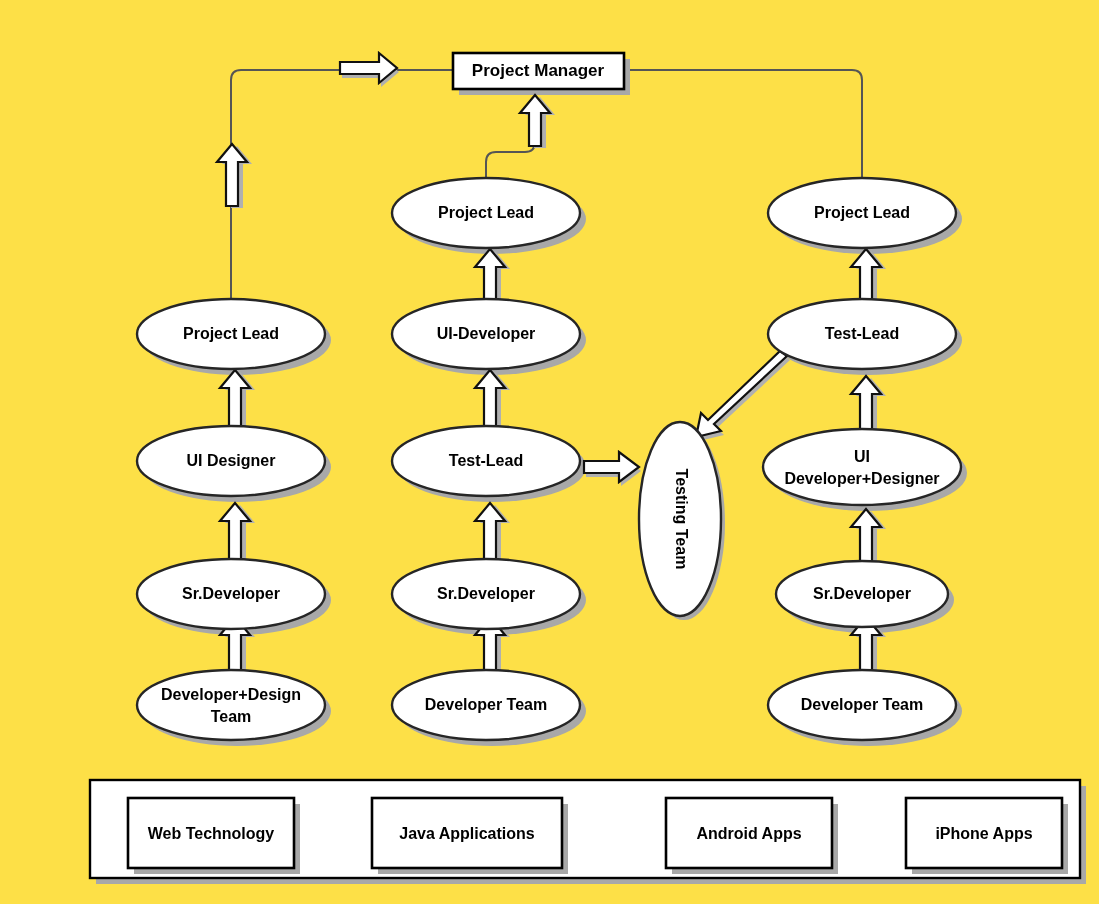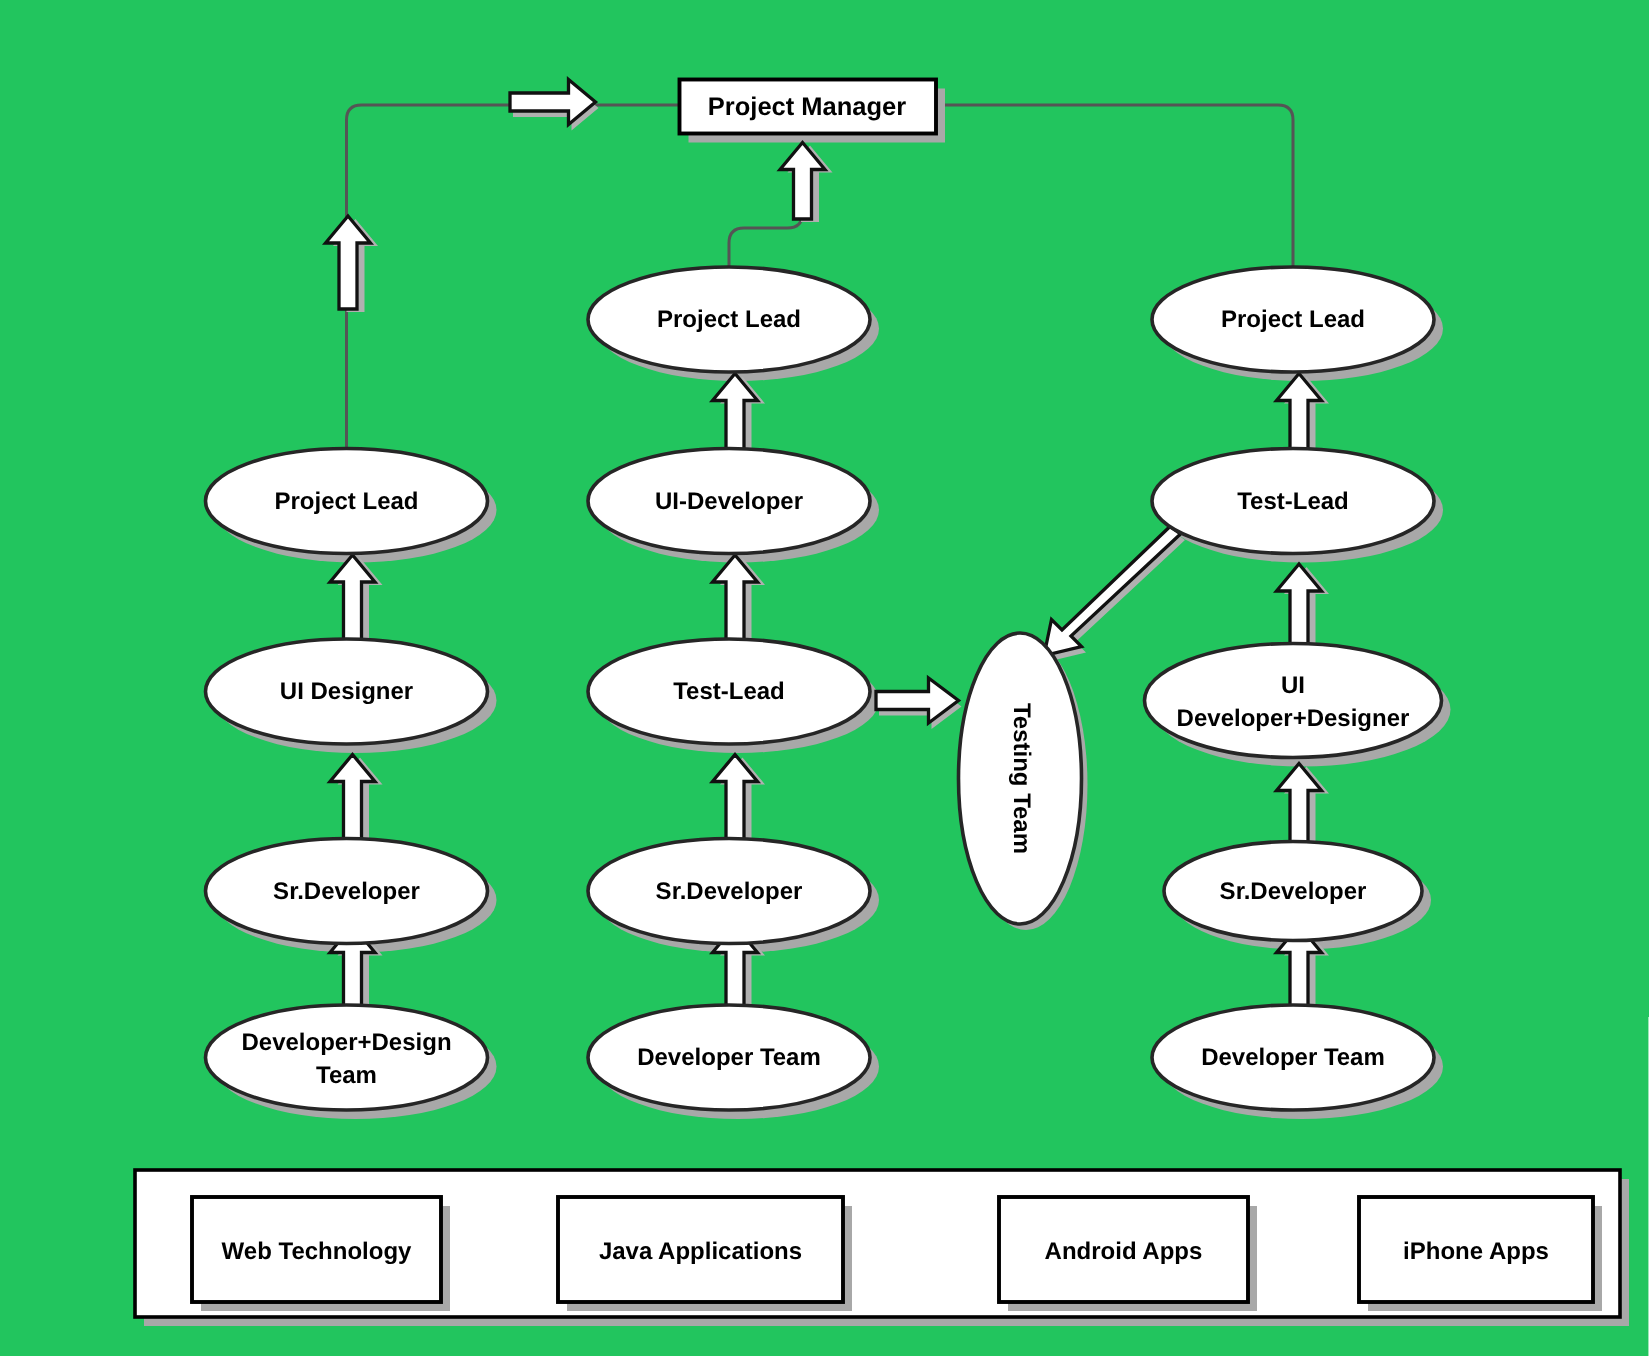--- a/index.html
+++ b/index.html
@@ -8,21 +8,21 @@
     padding: 0;
     background: #ffffff;
   }
   body {
     font-family: "Liberation Sans", sans-serif;
   }
   #canvas {
     position: relative;
     width: 1099px;
     height: 904px;
-    background: #22c55e;
+    background: #fde047;
     overflow: hidden;
   }
   svg#diagram {
     position: absolute;
     left: 0;
     top: 0;
     width: 1099px;
     height: 904px;
   }
   .node-label {

